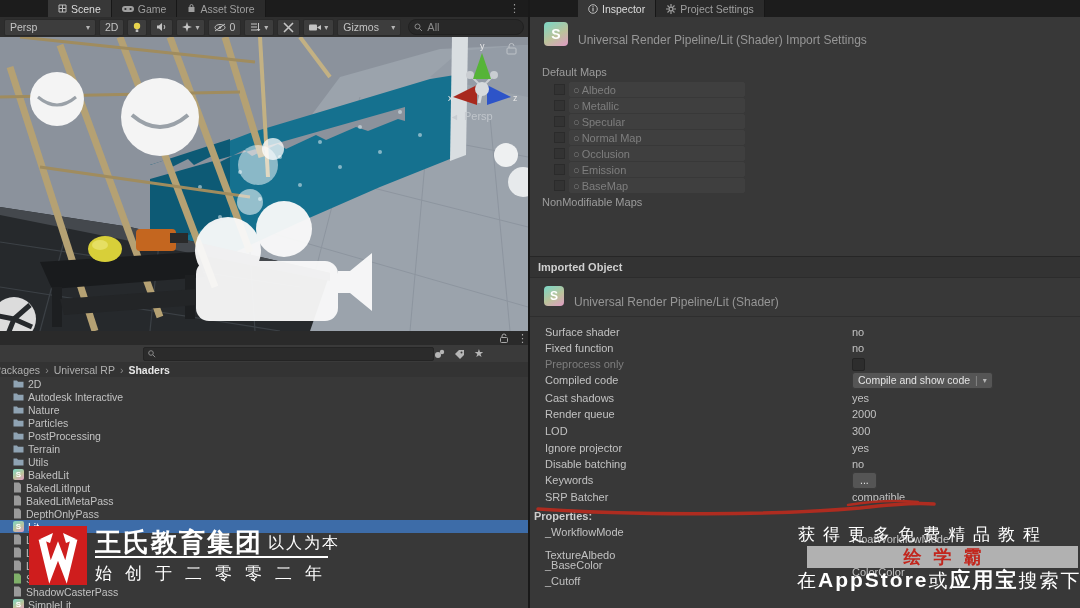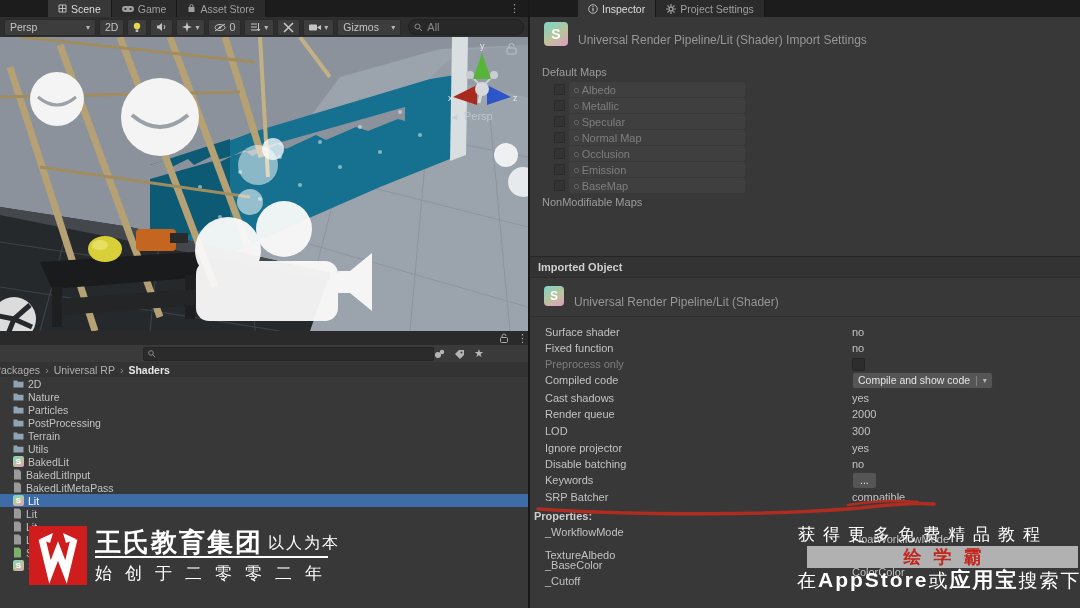--- a/index.html
+++ b/index.html
@@ -379,52 +379,60 @@
           </svg>
         </span>
         <span>2D</span>
       </div>
     <div class="prow">
         <span class="icon">
           <svg width="11" height="9">
             <path d="M0.5 1.5h3.5l1 1.3h5.5v5.7h-10z" fill="#8fa3b3"></path>
           </svg>
         </span>
-        <span>Nature</span>
+        <span>Autodesk Interactive</span>
       </div>
     <div class="prow">
         <span class="icon">
           <svg width="11" height="9">
             <path d="M0.5 1.5h3.5l1 1.3h5.5v5.7h-10z" fill="#8fa3b3"></path>
           </svg>
         </span>
-        <span>Particles</span>
+        <span>Nature</span>
       </div>
     <div class="prow">
         <span class="icon">
           <svg width="11" height="9">
             <path d="M0.5 1.5h3.5l1 1.3h5.5v5.7h-10z" fill="#8fa3b3"></path>
           </svg>
         </span>
-        <span>PostProcessing</span>
+        <span>Particles</span>
       </div>
     <div class="prow">
         <span class="icon">
           <svg width="11" height="9">
             <path d="M0.5 1.5h3.5l1 1.3h5.5v5.7h-10z" fill="#8fa3b3"></path>
           </svg>
         </span>
-        <span>Terrain</span>
+        <span>PostProcessing</span>
       </div>
     <div class="prow">
         <span class="icon">
           <svg width="11" height="9">
             <path d="M0.5 1.5h3.5l1 1.3h5.5v5.7h-10z" fill="#8fa3b3"></path>
           </svg>
         </span>
+        <span>Terrain</span>
+      </div>
+    <div class="prow">
+        <span class="icon">
+          <svg width="11" height="9">
+            <path d="M0.5 1.5h3.5l1 1.3h5.5v5.7h-10z" fill="#8fa3b3"></path>
+          </svg>
+        </span>
         <span>Utils</span>
       </div>
 
     <div class="prow">
         <span class="sbadge">S</span>
         <span>BakedLit</span>
       </div>
     <div class="prow">
         <span class="icon">
           <svg width="9" height="11">
@@ -433,20 +441,28 @@
         </span>
         <span>BakedLitInput</span>
       </div>
     <div class="prow">
         <span class="icon">
           <svg width="9" height="11">
             <path d="M1 0.5h5l2 2v8h-7z" fill="#9a9a9a"></path>
           </svg>
         </span>
         <span>BakedLitMetaPass</span>
+      </div>
+    <div class="prow">
+        <span class="icon">
+          <svg width="9" height="11">
+            <path d="M1 0.5h5l2 2v8h-7z" fill="#9a9a9a"></path>
+          </svg>
+        </span>
+        <span>DepthOnlyPass</span>
       </div>
     <div class="prow selected">
         <span class="sbadge">S</span>
         <span>Lit</span>
       </div>
     <div class="prow">
         <span class="icon">
           <svg width="9" height="11">
             <path d="M1 0.5h5l2 2v8h-7z" fill="#9a9a9a"></path>
           </svg>
@@ -469,20 +485,28 @@
         </span>
         <span>Lit</span>
       </div>
     <div class="prow">
         <span class="icon">
           <svg width="9" height="11">
             <path d="M1 0.5h5l2 2v8h-7z" fill="#7fb069"></path>
           </svg>
         </span>
         <span>Sh</span>
+      </div>
+    <div class="prow">
+        <span class="icon">
+          <svg width="9" height="11">
+            <path d="M1 0.5h5l2 2v8h-7z" fill="#9a9a9a"></path>
+          </svg>
+        </span>
+        <span>ShadowCasterPass</span>
       </div>
     <div class="prow">
         <span class="sbadge">S</span>
         <span>SimpleLit</span>
       </div>
   </div>
 </div>
 
 <div id="divider" class="abs"></div>
 

